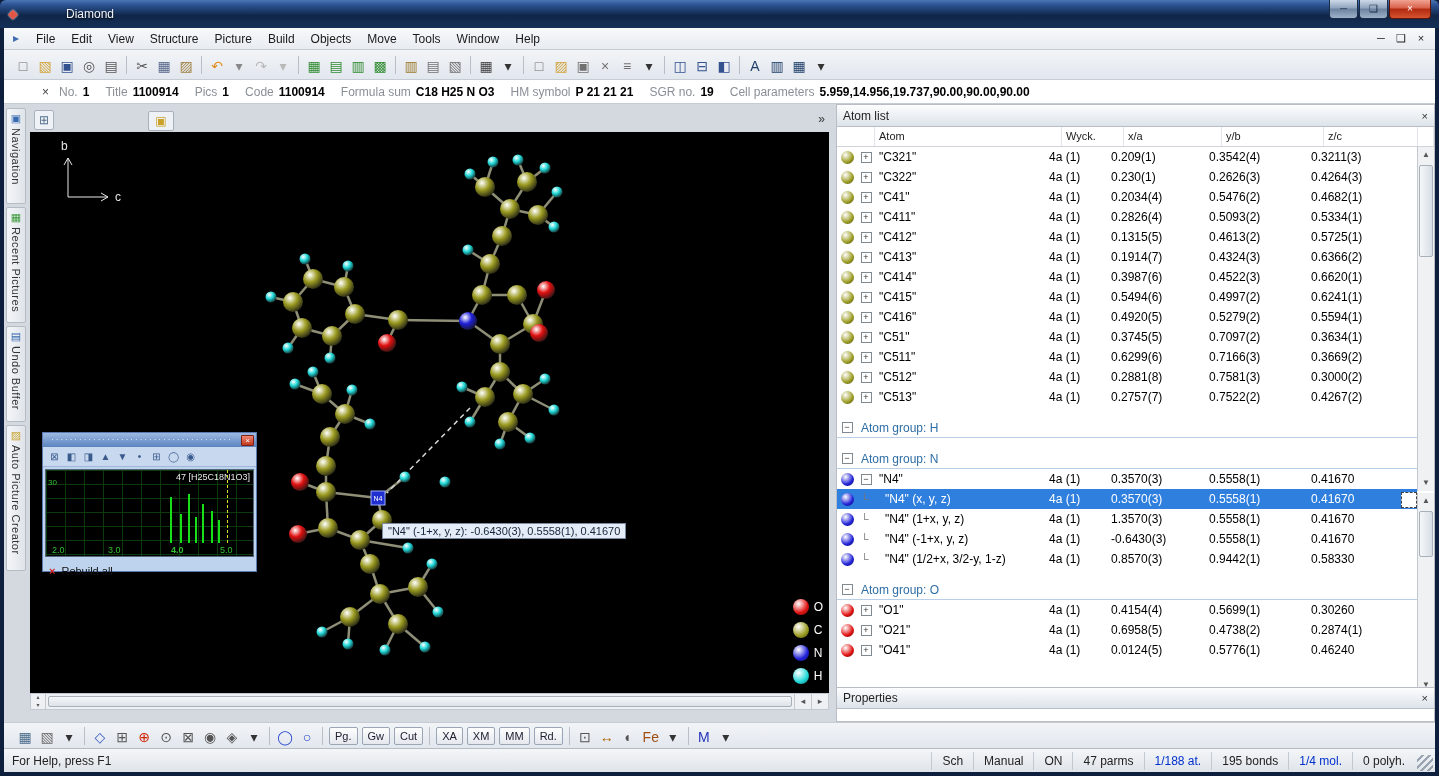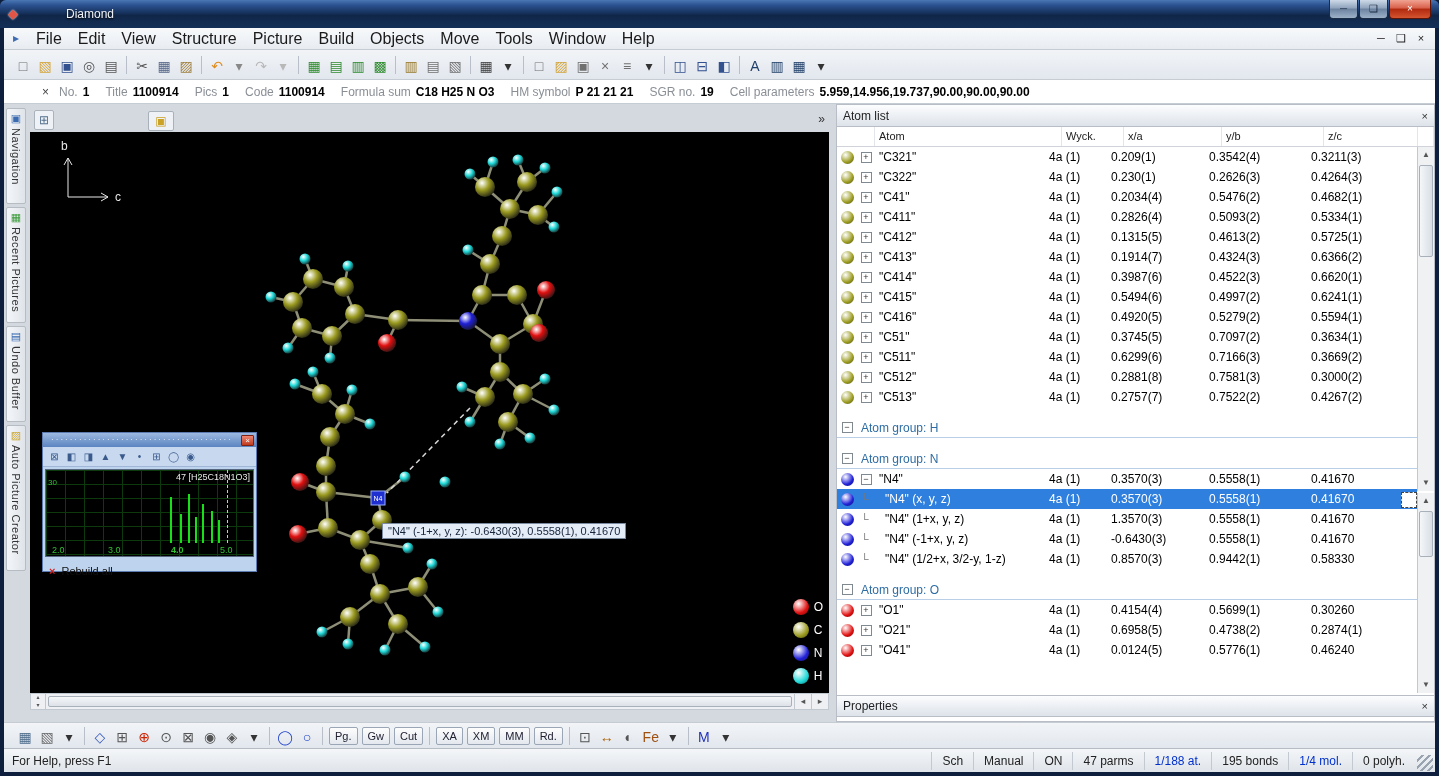--- a/index.html
+++ b/index.html
@@ -19,21 +19,21 @@
     background:linear-gradient(180deg,#cdd9e8,#8fa3bc 45%,#6b82a0 50%,#9db1c8);
     color:#1a2a40; font-size:10px; text-align:center; line-height:17px;
     border-radius:0 0 4px 4px; margin-left:1px; }
   .wbtn.close { width:42px; background:linear-gradient(180deg,#f0a392,#d8604a 45%,#b1290f 50%,#d4542f);
     color:#fff; border-color:#5e1507; }
 
   
   .menubar { position:absolute; left:4px; right:4px; top:28px; height:22px;
     background:linear-gradient(#f7f9fb,#e8ecf1); border-bottom:1px solid #c6ccd4;
     display:flex; align-items:center; }
-  .mi { font-size:16px; color:#1a1a1a; padding:9px 8px; }
+  .mi { font-size:12px; color:#1a1a1a; padding:9px 8px; }
   .mi:first-child { margin-left:24px; }
   .menubar .mdi { margin-left:auto; display:flex; margin-right:4px; }
   .mdi span { font-size:11px; color:#222; width:20px; text-align:center; }
   .menu-grip { position:absolute; left:4px; top:3px; width:16px; height:16px; color:#3f6bb0; font-size:12px; text-align:center; }
 
   
   .tbar { position:absolute; left:4px; right:4px; top:50px; height:30px;
     background:linear-gradient(#f2f4f7,#e2e7ee); border-bottom:1px solid #c6ccd4;
     display:flex; align-items:center; padding-left:8px; }
   .tb-ico { width:20px; height:20px; font-size:14px; line-height:20px; text-align:center;
@@ -141,21 +141,21 @@
   .row.sel { background:#2f7fdf; color:#fff; }
   .row .c-foc { background:#fff; height:20px; }
   .row.sel .c-foc { border:1px dashed #444; height:16px; margin-top:2px; }
   .row.child .c-name { padding-left:10px; }
 
   
   .vsb { position:absolute; right:0; width:17px; background:#f0f1f3; border-left:1px solid #c2c8cf; }
   .vsb .ar { height:16px; text-align:center; font-size:8px; color:#555; line-height:15px; }
   .vsb .th { position:absolute; left:1px; right:1px; background:linear-gradient(90deg,#f5f7f9,#d8dee5);
     border:1px solid #a8b0ba; border-radius:2px; }
-  .props { position:absolute; left:0; right:0; bottom:0; height:26px; }
+  .props { position:absolute; left:0; right:0; bottom:0; height:34px; }
   .props .phead { border-top:1px solid #b9bec6; }
 
   
   .btoolbar { position:absolute; left:4px; right:4px; top:722px; height:26px;
     background:linear-gradient(#f2f4f7,#e2e7ee); border-top:1px solid #c6ccd4;
     display:flex; align-items:center; padding-left:10px; }
 
   
   .statusbar { position:absolute; left:4px; right:4px; top:748px; height:24px;
     background:linear-gradient(#f4f6f8,#dfe4ea); border-top:1px solid #b6bcc4;

